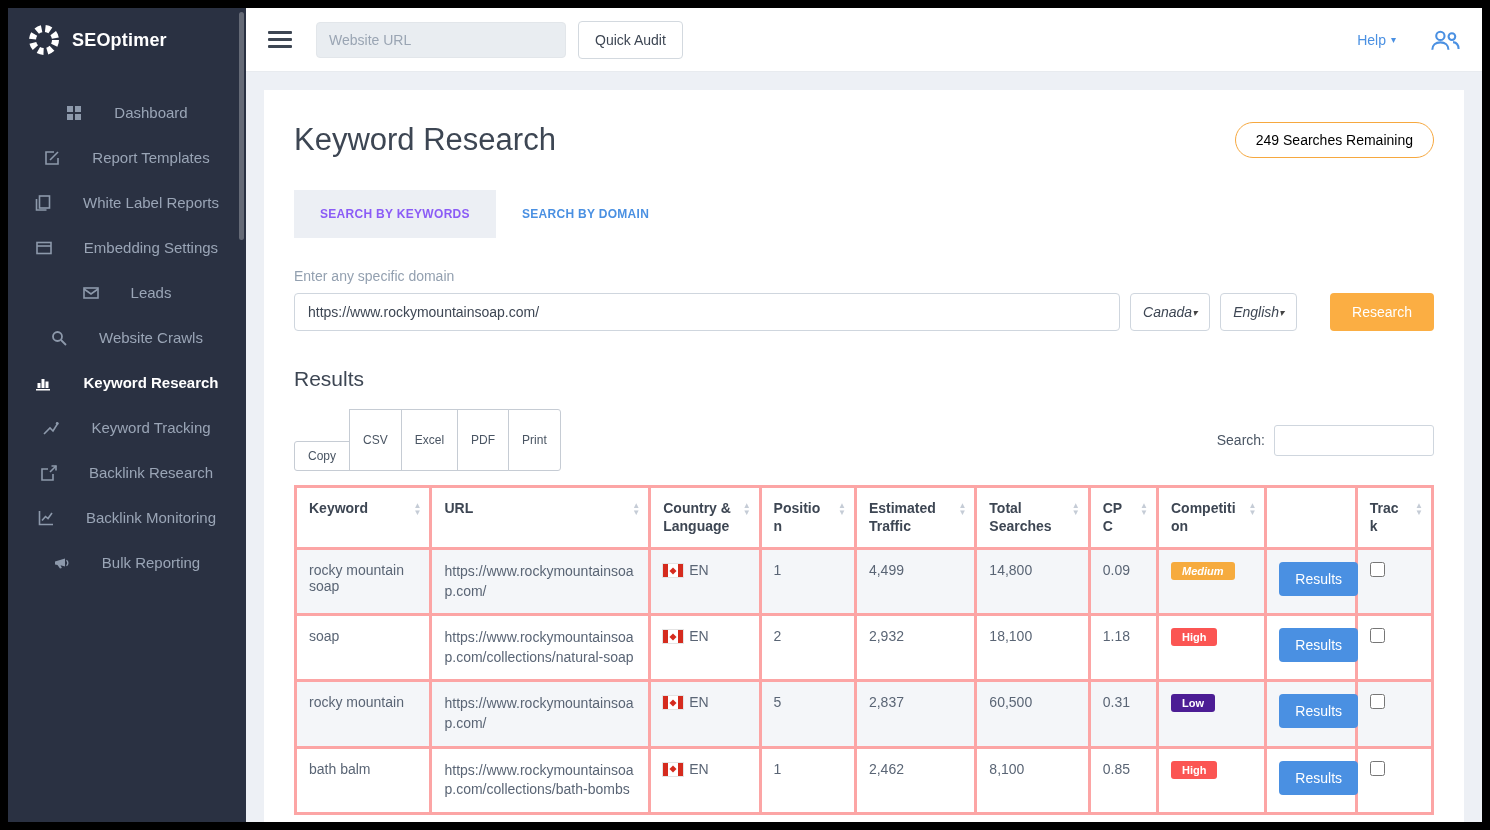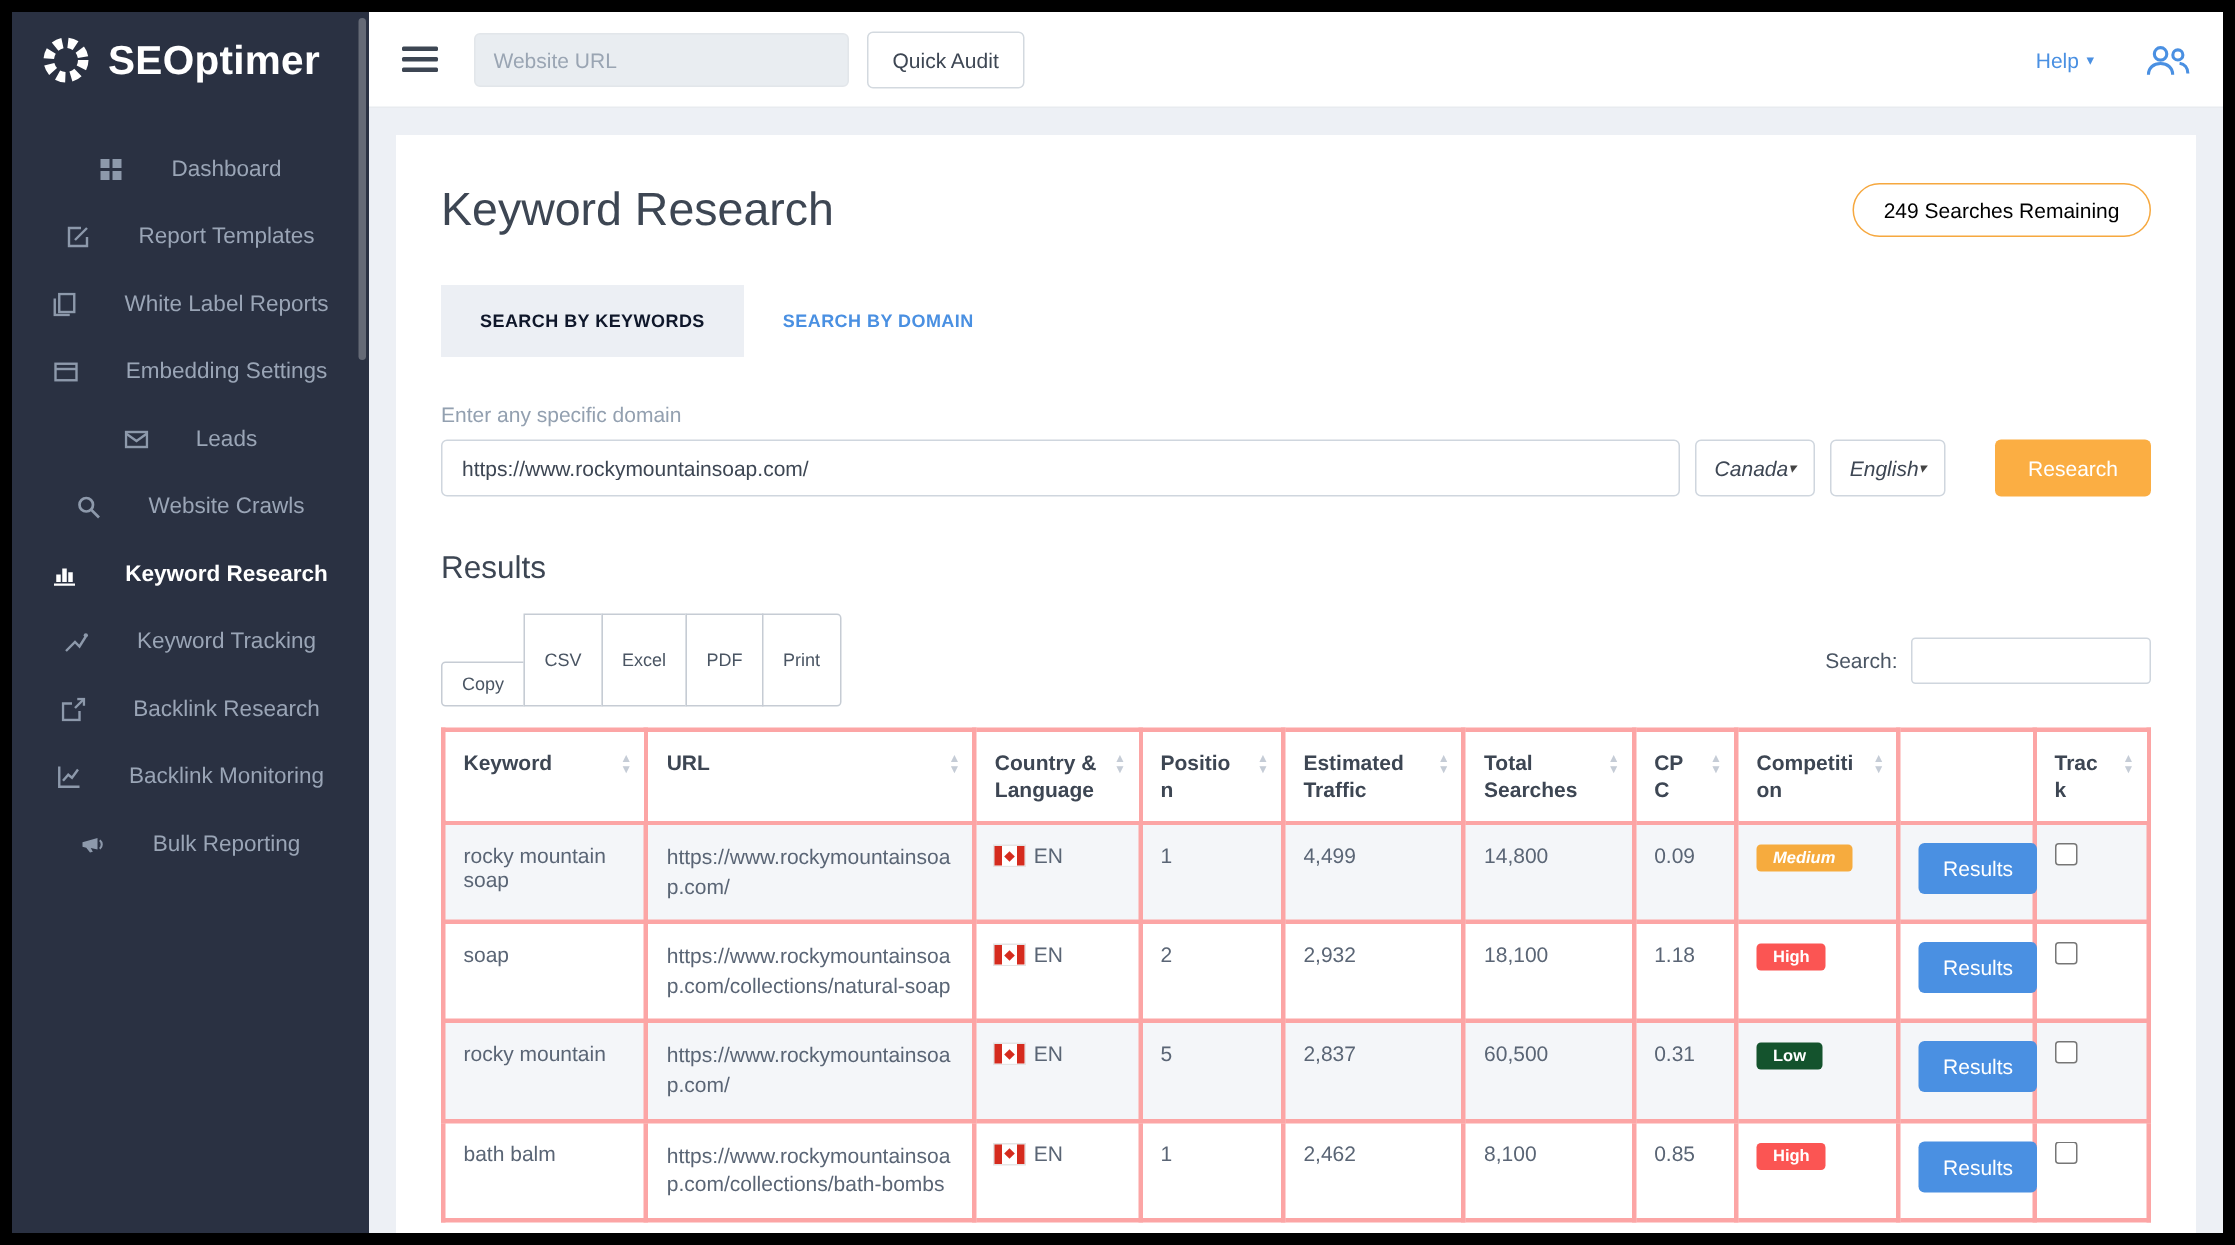--- a/index.html
+++ b/index.html
@@ -15,21 +15,21 @@
     background:#fff; display:flex; overflow:hidden;
   }
 
   
   .sidebar {
     width:238px; flex-shrink:0; background:#2a3142; position:relative;
     display:flex; flex-direction:column;
   }
   .brand { height:64px; display:flex; align-items:center; gap:10px; padding:0 18px; }
   .brand-logo { width:36px; height:36px; flex-shrink:0; }
-  .brand-name { color:#fff; font-size:27px; font-weight:bold; letter-spacing:.2px; }
+  .brand-name { color:#fff; font-size:18px; font-weight:bold; letter-spacing:.2px; }
   .sidebar-scroll {
     position:absolute; right:2px; top:4px; width:5px; height:228px;
     background:rgba(255,255,255,.28); border-radius:3px;
   }
   .nav { padding-top:18px; }
   .nav-item {
     display:flex; align-items:center; gap:32px;
     padding:14px 24px; color:#9aa5b6; font-size:15px; cursor:pointer;justify-content:center;
   }
   .nav-item .nico { width:16px; height:16px; flex-shrink:0; color:#8d99ab; display:flex; }
@@ -69,21 +69,21 @@
   .page-header { display:flex; justify-content:space-between; align-items:center; margin:6px 0 32px; }
   .page-title { font-size:31px; font-weight:500; color:#3d4653; }
   .remaining-pill {
     border:1px solid #f6a83f; color:#000000; font-size:14px;
     padding:9px 20px; border-radius:20px; background:#fff; cursor:default;
   }
 
   
   .tabs { display:flex; margin-bottom:30px; }
   .tab { padding:17px 26px; font-size:12px; font-weight:bold; letter-spacing:.3px; cursor:pointer; }
-  .tab.active { background:#eceff4; color:#0f172a; }
+  .tab.active { background:#eceff4; color:#8b5cf6; }
   .tab.inactive { color:#4a90e2; }
 
   
   .domain-label { color:#93a0b0; font-size:14px; margin-bottom:9px; }
   .form-row { display:flex; gap:10px; align-items:flex-start; }
   .domain-input {
     flex:1; height:38px; border:1px solid #cfd6de; border-radius:4px;
     padding:0 13px; font-size:14px; color:#3d4653; outline:none;
     font-family:"Liberation Sans", sans-serif;
   }
@@ -126,21 +126,21 @@
   .results th { color:#3d4653; font-weight:bold; position:relative; padding-right:26px; background:#fff; line-height:1.25; }
   .results tbody tr:nth-child(odd) td { background:#f4f6f9; }
   .results td.url-cell { word-break:break-all; line-height:1.4; }
   .sort {
     position:absolute; right:8px; top:14px; color:#c5ccd6; font-size:8px; line-height:7px;
     display:flex; flex-direction:column; align-items:center;
   }
   .badge { display:inline-block; color:#fff; font-size:11px; font-weight:bold; padding:3px 11px; border-radius:3px; }
   .badge-medium { background:#f6ab3e;font-style:italic; }
   .badge-high { background:#fb5553; }
-  .badge-low { background:#14532d;text-align:center; }
+  .badge-low { background:#4c1d95;text-align:center; }
   .results-btn {
     background:#4a90e2; color:#fff; border:none; border-radius:4px;
     padding:9px 16px; font-size:14px; cursor:pointer;
     font-family:"Liberation Sans", sans-serif;
   }
   .flag {
     display:inline-block; width:20px; height:13px; vertical-align:-2px; margin-right:6px;
     background:linear-gradient(90deg,#d52b1e 0 25%,#fff 25% 75%,#d52b1e 75%);
     box-shadow:0 0 0 1px #e4e4e4; position:relative;
   }

